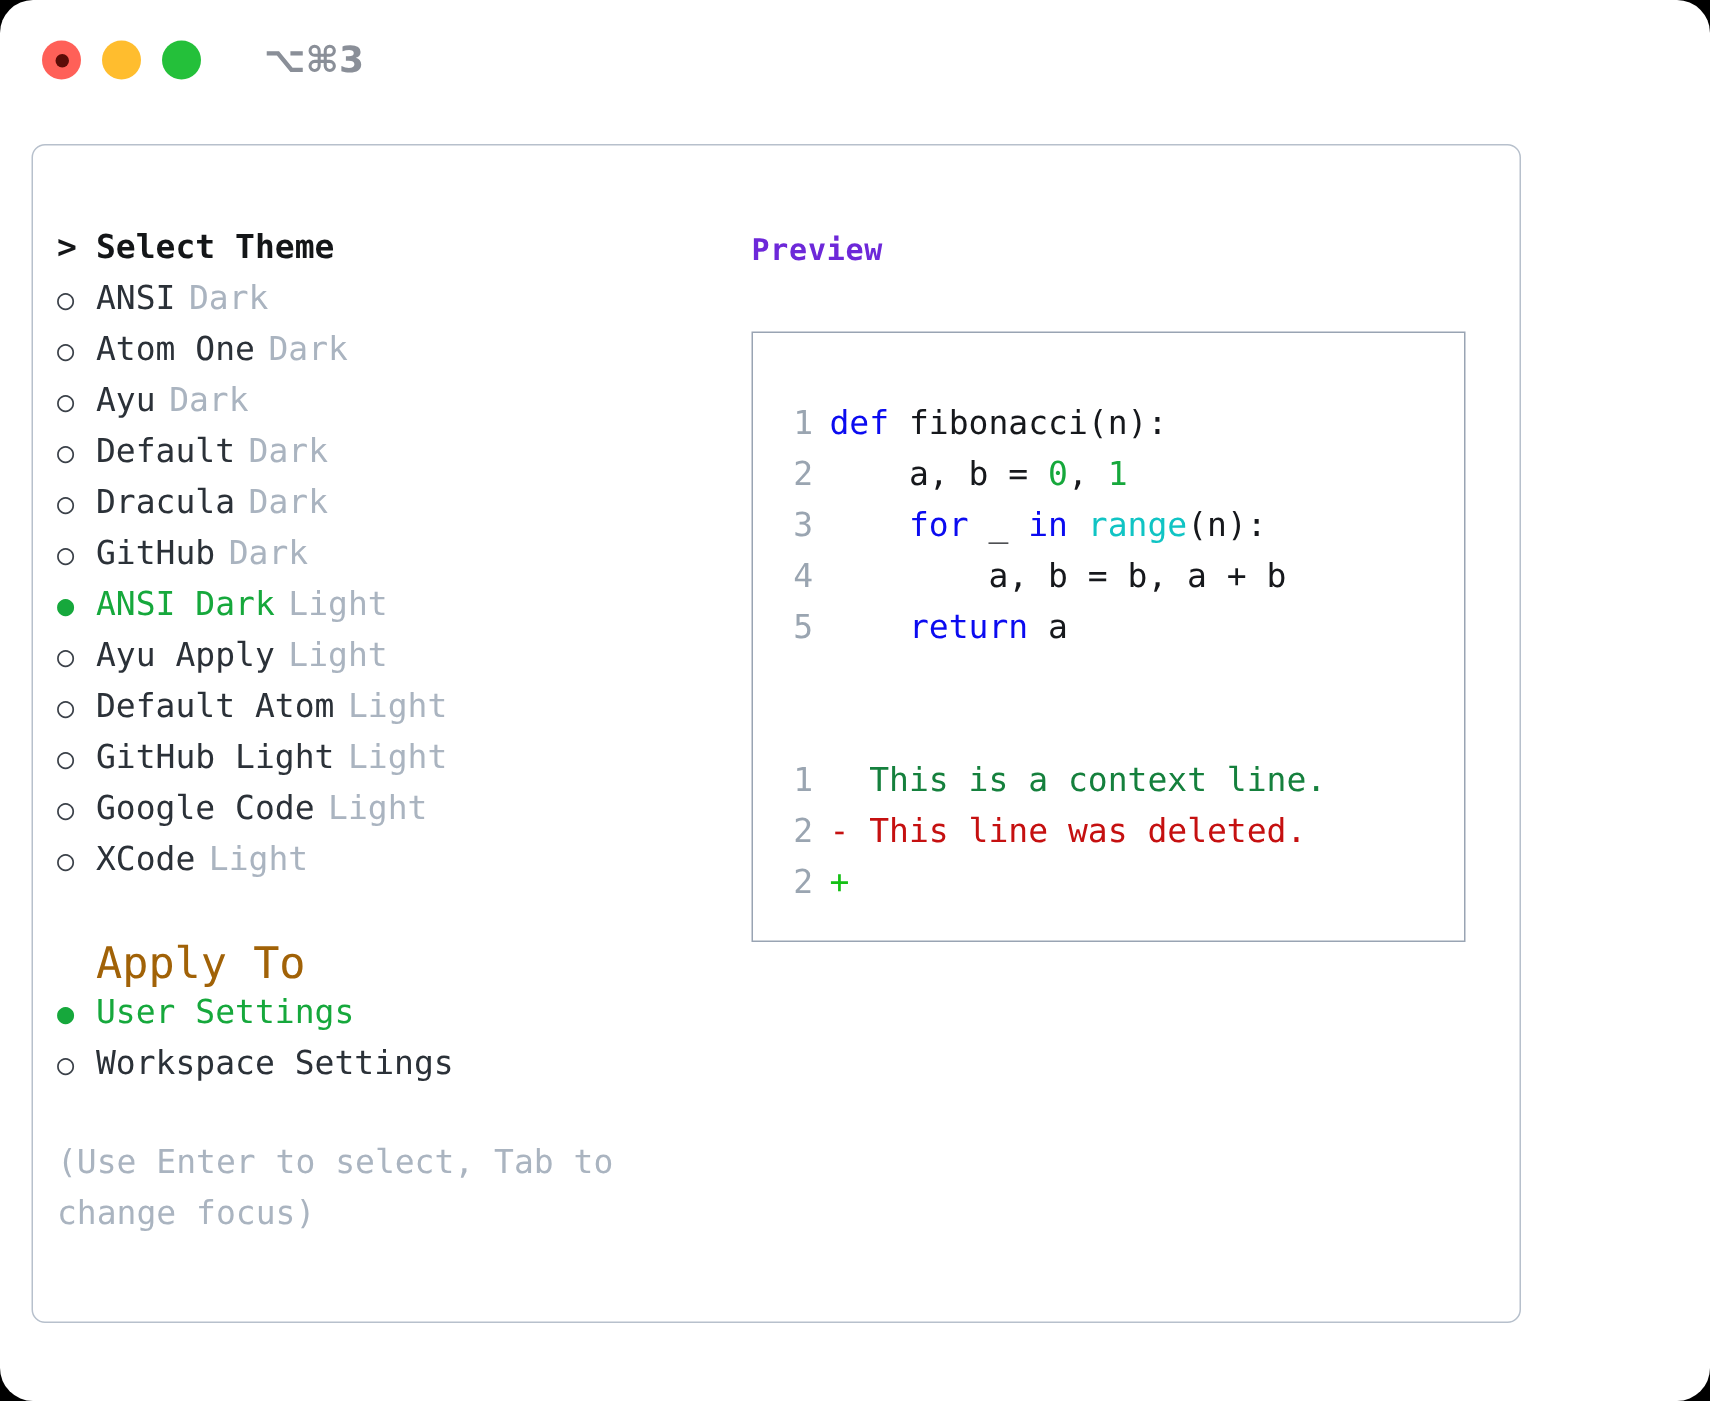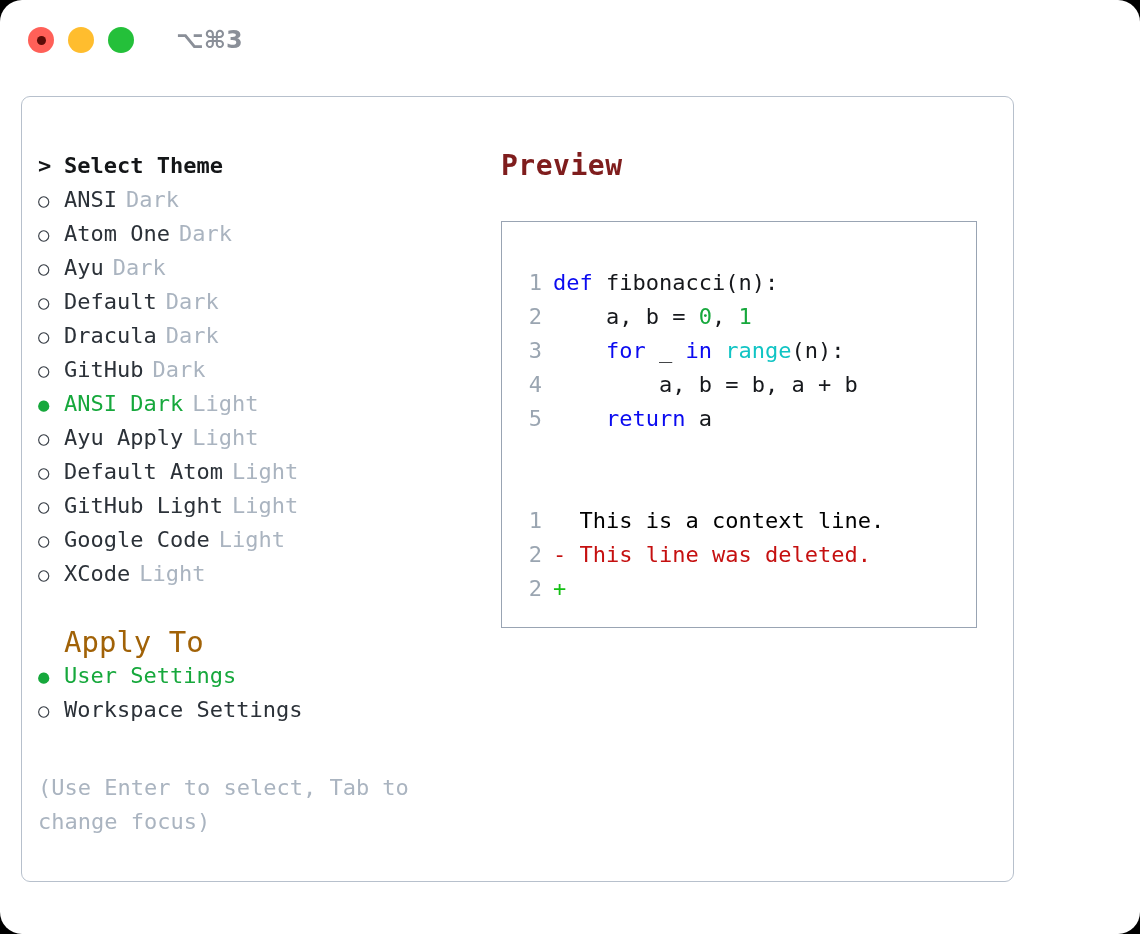--- a/index.html
+++ b/index.html
@@ -105,37 +105,37 @@
     margin-left: 9px;
   }
   .spacer-row { height: 34px; }
   .section-head {
     height: 34px; line-height: 34px;
     font-size: 29px;
     color: #a16207;
     padding-left: 26px;
   }
   .hint {
-    margin-top: 44px;
+    margin-top: 32px;
     font-size: 22px;
     line-height: 34px;
     color: #aab4c0;
     width: 400px;
   }
   
   .right-col {
     position: absolute;
     left: 479px;
     top: 52px;
     width: 490px;
   }
   .preview-title {
-    font-size: 28px;
-    line-height: 34px;
-    color: #7f1d1d;
+    font-size: 20px;
+    line-height: 34px;
+    color: #6d28d9;
     font-weight: bold;
     letter-spacing: 0.5px;
   }
   .preview-box {
     margin-top: 38px;
     width: 476px;
     height: 407px;
     border: 1px solid #99a4b3;
     box-sizing: border-box;
     background: #ffffff;
@@ -153,21 +153,21 @@
     flex: 0 0 22px;
     text-align: right;
     margin-right: 11px;
   }
   .code-body { white-space: pre; text-align: right; }
   .tok-kw  { color: #0b0bf0; }
   .tok-fn  { color: #10c4c4; }
   .tok-num { color: #16a83c; }
   .tok-id  { color: #16181c; }
   .blank-line { height: 34px; }
-  .diff-ctx { color: #000000; }
+  .diff-ctx { color: #15803d; }
   .diff-del { color: #c51010; }
   .diff-add { color: #14c014; }
 </style>
 </head>
 <body>
 
 <div class="app-window">
 
   <div class="titlebar">
     <div class="lights">

